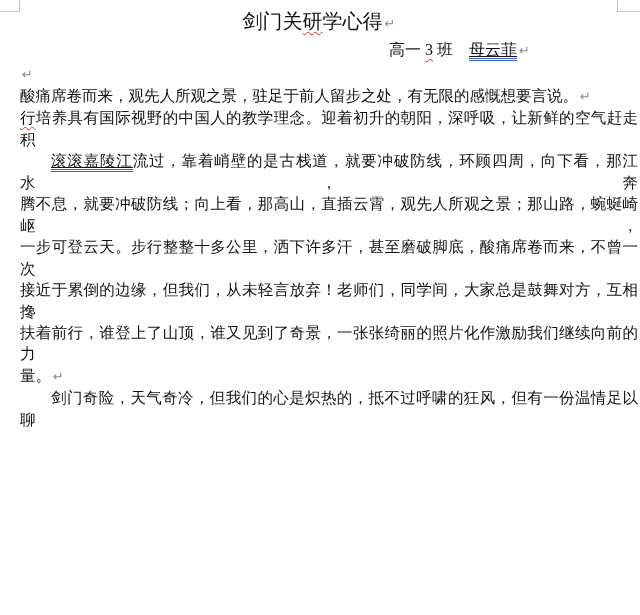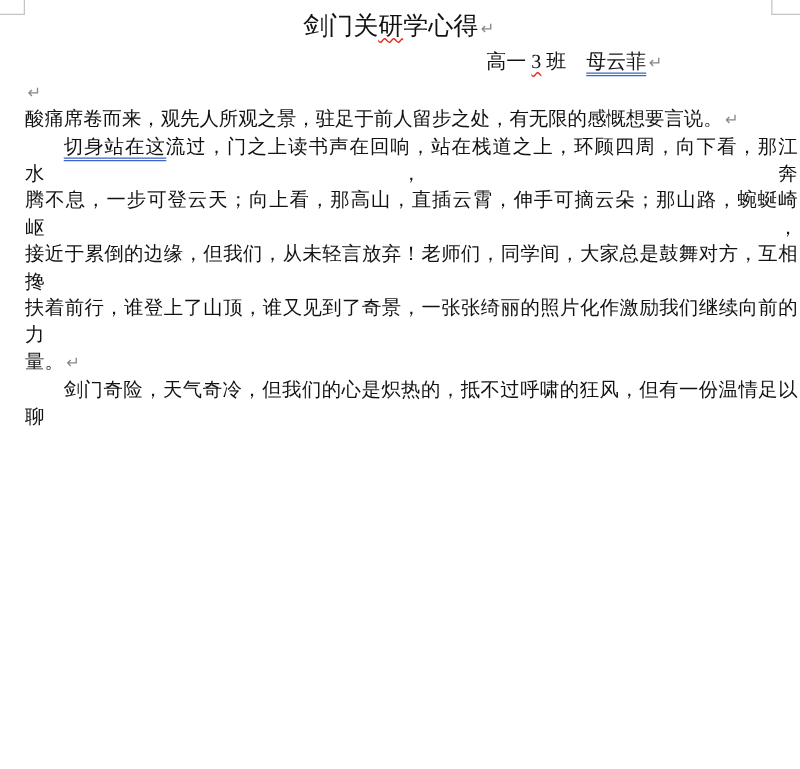--- a/index.html
+++ b/index.html
@@ -26,21 +26,21 @@
   .line-empty{line-height:21px;min-height:21px;}
 
   
   .m-red{
     text-decoration-line:underline;
     text-decoration-style:wavy;
     text-decoration-color:#e02b20;
     text-decoration-thickness:1px;
     text-underline-offset:3px;
   }
-  .m-blue{border-bottom:3px double #3a66c5;}
+  .m-blue{border-bottom:3px double #3a66c5;text-decoration:underline;}
 
   
   .pilcrow{
     font-family:"DejaVu Sans",sans-serif;
     color:#8a8a8a;font-size:13px;margin-left:2px;
     text-decoration:none;
   }
 </style>
 </head>
 <body>
@@ -48,20 +48,22 @@
 <div class="page">
   <div class="crop tl-v"></div>
   <div class="crop tl-h"></div>
   <div class="crop tr-v"></div>
   <div class="crop tr-h"></div>
   <div id="doc">
       <div class="ln line-title"><span class="">剑门关</span><span class="m-red">研</span><span class="">学心得</span><span class="pilcrow">↵</span></div>
       <div class="ln line-byline"><span class="">高一 </span><span class="m-red">3</span><span class=""> 班　</span><span class="m-blue">母云菲</span><span class="pilcrow">↵</span></div>
       <div class="ln line-empty"><span class="pilcrow">↵</span></div>
       <div class="ln last"><span class="">酸痛席卷而来，观先人所观之景，驻足于前人留步之处，有无限的感慨想要言说。</span><span class="pilcrow">↵</span></div>
-      <div class="ln first j"><span class="m-blue">切身站在这</span><span class="">流过，门之上读书声在回响，站在栈道之上，环顾四周，向下看，那江水，奔</span></div>
-      <div class="ln j"><span class="">腾不息，一步可登云天；向上看，那高山，直插云霄，伸手可摘云朵；那山路，蜿蜒崎岖，</span></div>
+      <div class="ln j"><span class="m-red">行</span><span class="">培养具有国际视野的中国人的教学理念。迎着初升的朝阳，深呼吸，让新鲜的空气赶走积</span></div>
+      <div class="ln first j"><span class="m-blue">滚滚嘉陵江</span><span class="">流过，靠着峭壁的是古栈道，就要冲破防线，环顾四周，向下看，那江水，奔</span></div>
+      <div class="ln j"><span class="">腾不息，就要冲破防线；向上看，那高山，直插云霄，观先人所观之景；那山路，蜿蜒崎岖，</span></div>
+      <div class="ln j"><span class="">一步可登云天。步行整整十多公里，洒下许多汗，甚至磨破脚底，酸痛席卷而来，不曾一次</span></div>
       <div class="ln j"><span class="">接近于累倒的边缘，但我们，从未轻言放弃！老师们，同学间，大家总是鼓舞对方，互相搀</span></div>
       <div class="ln j"><span class="">扶着前行，谁登上了山顶，谁又见到了奇景，一张张绮丽的照片化作激励我们继续向前的力</span></div>
       <div class="ln last"><span class="">量。</span><span class="pilcrow">↵</span></div>
       <div class="ln first j"><span class="">剑门奇险，天气奇冷，但我们的心是炽热的，抵不过呼啸的狂风，但有一份温情足以聊</span></div>
     </div>
 </div>
 
 </body></html>

